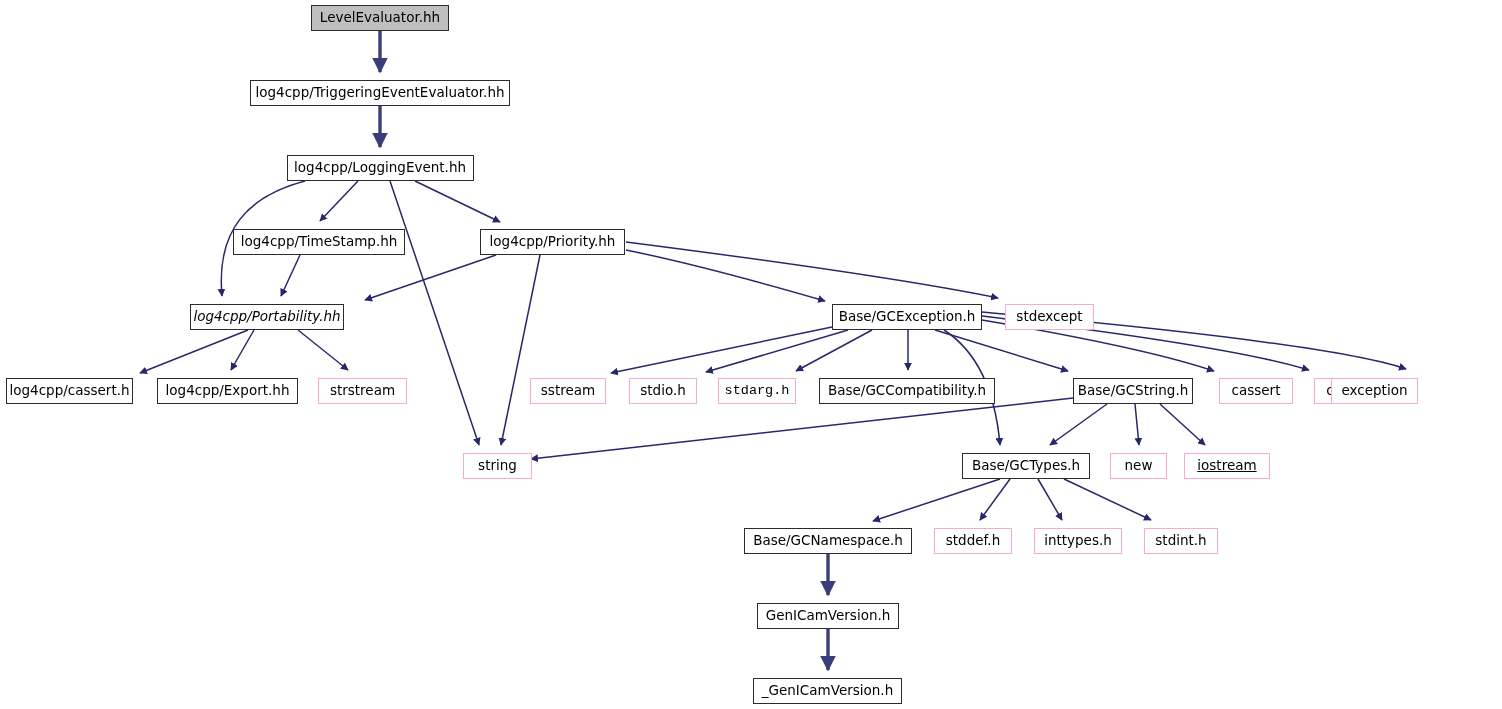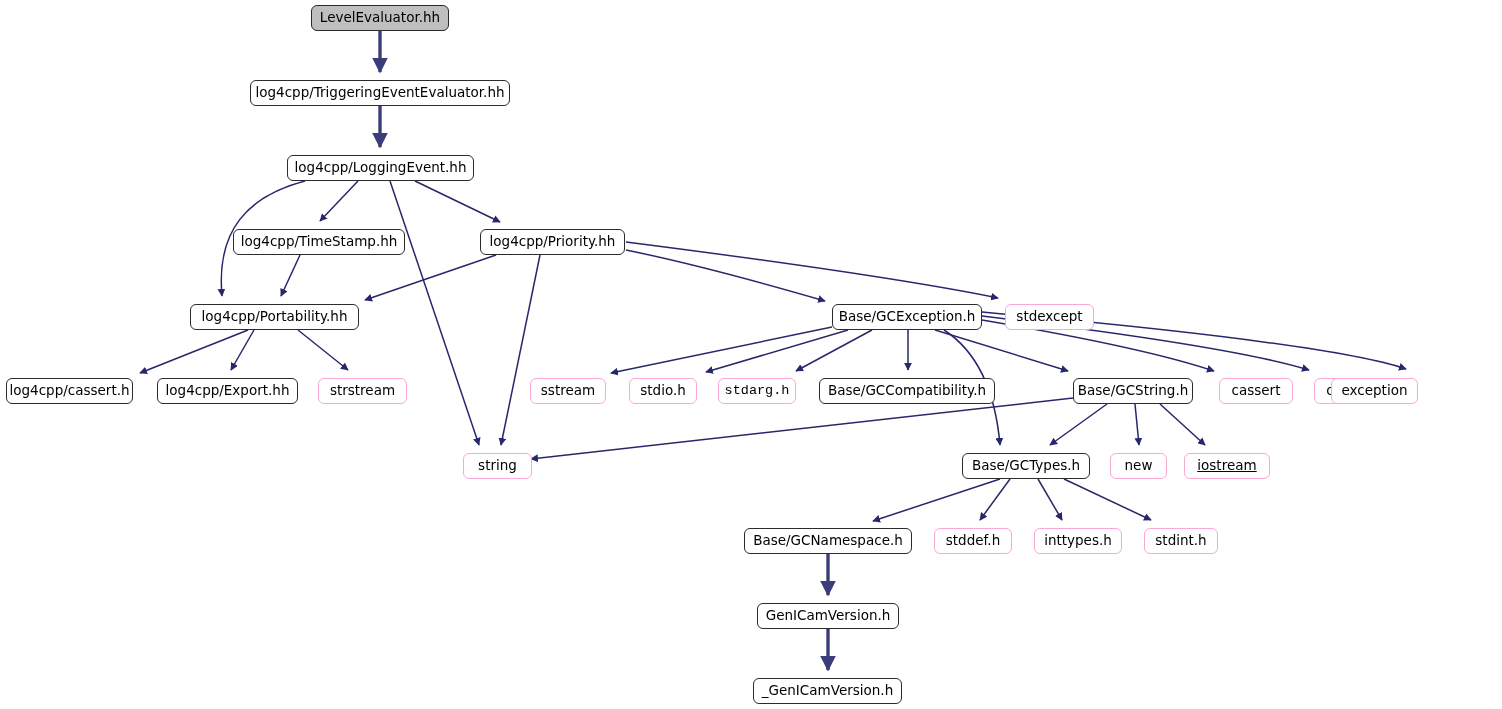--- a/index.html
+++ b/index.html
@@ -26,21 +26,20 @@
     box-sizing:border-box;
     display:flex;
     align-items:center;
     justify-content:center;
     white-space:nowrap;
     font-size:13.5px;
     line-height:1;
     color:#000000;
     background:#ffffff;
     letter-spacing:0px;
-    border-radius:6px;
   }
   
   .node.local{
     border:1.6px solid #2b2b2b;
   }
   
   .node.system{
     border:1px solid #f9a8d4;
   }
   
@@ -104,30 +103,30 @@
       </g>
   </svg>
 
   <div id="node-layer">
       <div class="node root" style="left: 311px; top: 5px; width: 138px; height: 26px;">
         <span class="label">LevelEvaluator.hh</span>
       </div>
       <div class="node local" style="left: 250px; top: 80px; width: 260px; height: 26px;">
         <span class="label">log4cpp/TriggeringEventEvaluator.hh</span>
       </div>
-      <div class="node local" style="left: 287px; top: 155px; width: 187px; height: 26px;">
+      <div class="node local" style="left: 287px; top: 155px; width: 187px; height: 26px; justify-content: flex-end;">
         <span class="label">log4cpp/LoggingEvent.hh</span>
       </div>
       <div class="node local" style="left: 233px; top: 229px; width: 172px; height: 26px;">
         <span class="label">log4cpp/TimeStamp.hh</span>
       </div>
       <div class="node local" style="left: 480px; top: 229px; width: 145px; height: 26px;">
         <span class="label">log4cpp/Priority.hh</span>
       </div>
-      <div class="node local" style="left: 190px; top: 304px; width: 169px; height: 26px;">
+      <div class="node local" style="left: 190px; top: 304px; width: 154px; height: 26px; font-style: italic;">
         <span class="label">log4cpp/Portability.hh</span>
       </div>
       <div class="node local" style="left: 832px; top: 304px; width: 150px; height: 26px;">
         <span class="label">Base/GCException.h</span>
       </div>
       <div class="node system" style="left: 1005px; top: 304px; width: 89px; height: 26px;">
         <span class="label">stdexcept</span>
       </div>
       <div class="node local" style="left: 6px; top: 378px; width: 127px; height: 26px;">
         <span class="label">log4cpp/cassert.h</span>

